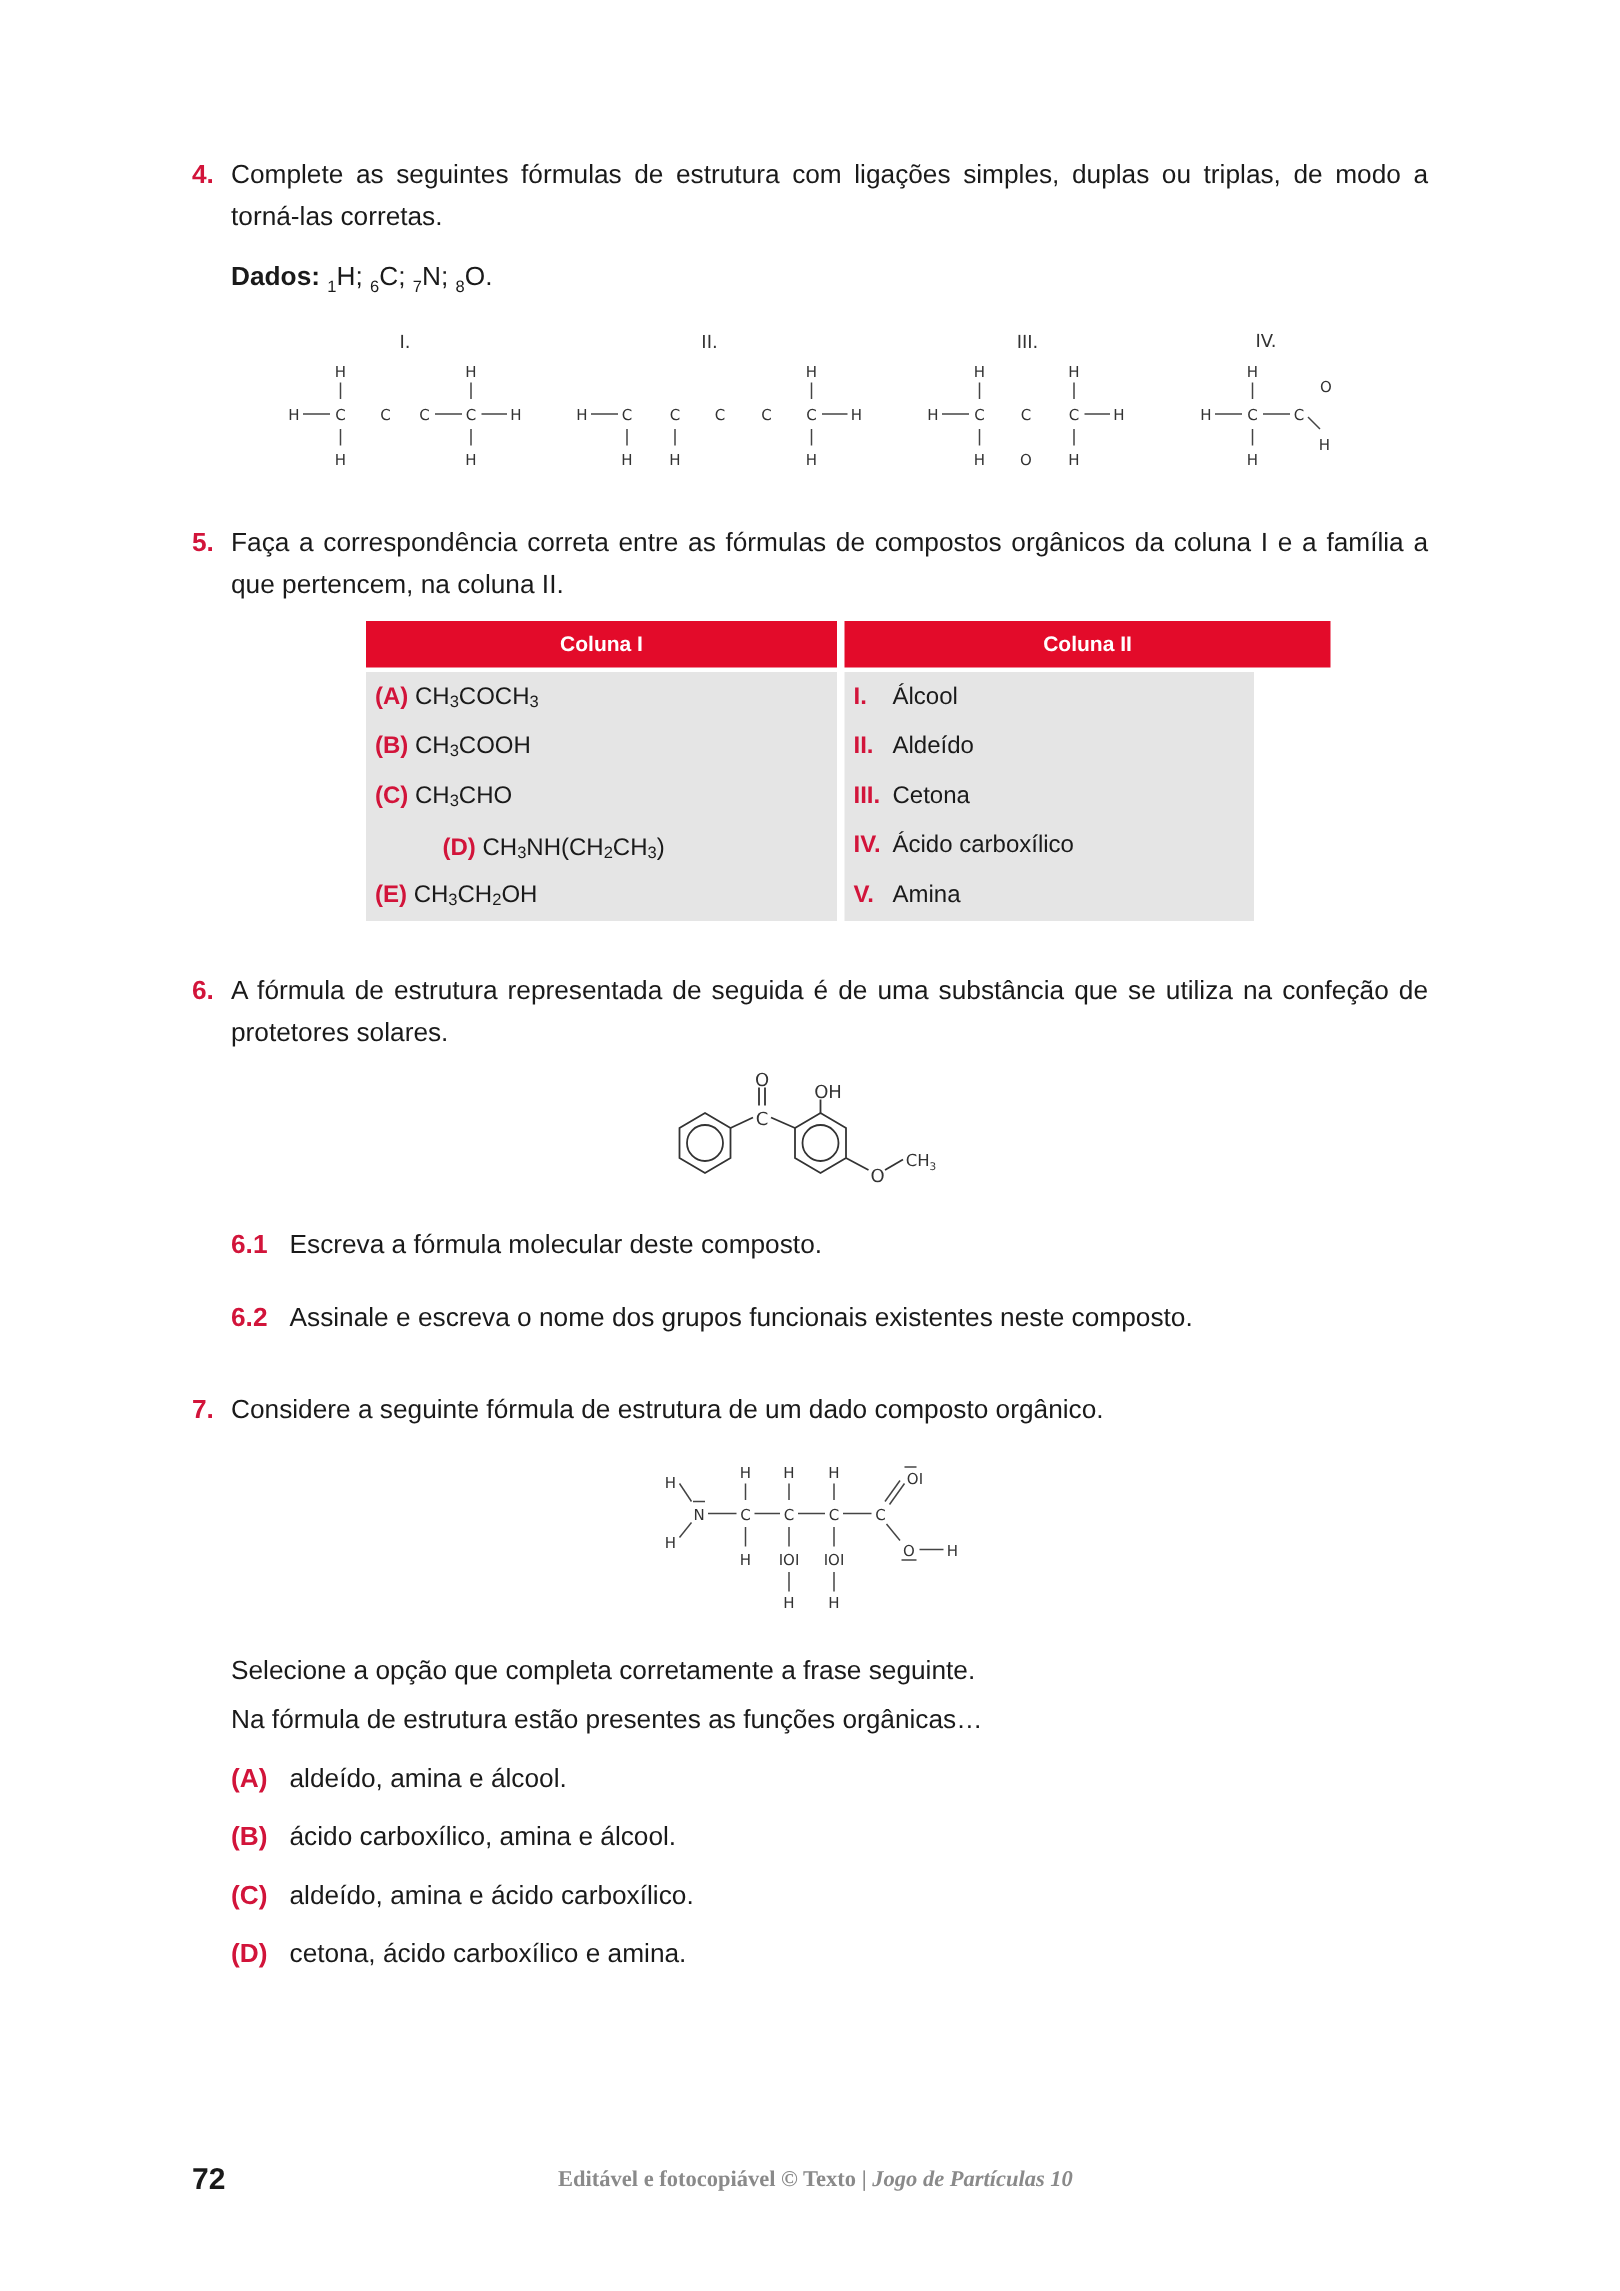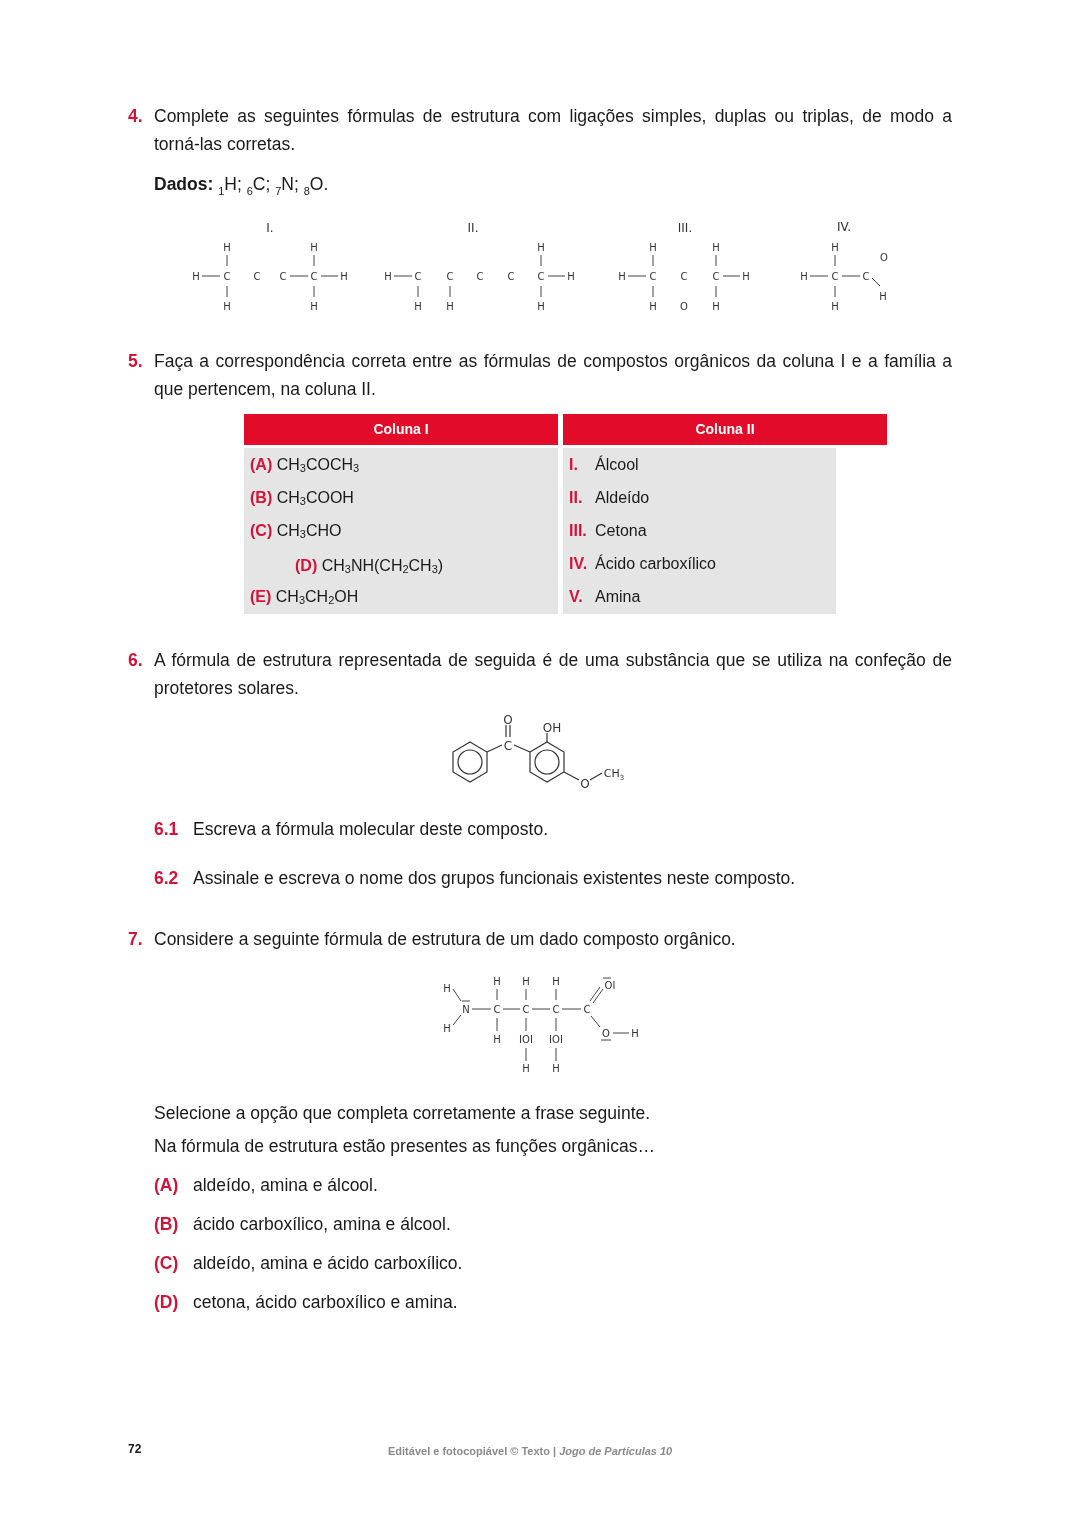--- a/index.html
+++ b/index.html
@@ -10,22 +10,22 @@
   .q { font-size:17.5px; line-height:28px; }
   .qnum { position:absolute; left:128px; }
   .qtext { position:absolute; left:154px; width:798px; text-align:justify; }
   svg text { font-family:"DejaVu Sans", sans-serif; fill:#333; }
   .tbl-head { position:absolute; background:#e30b2a; color:#fff; font-weight:bold;
               font-size:14px; text-align:center; line-height:31px; height:31px; }
   .tbl-body { position:absolute; background:#e5e5e5; }
   .row { position:absolute; left:6px; font-size:16px; line-height:20px; }
   .row .lab { color:#d2143a; font-weight:bold; }
   .sub { font-size:11px; vertical-align:-2px; }
-  .footer-num { position:absolute; left:128px; top:1442px; font-weight:bold; font-size:12px; }
-  .footer-txt { position:absolute; left:388px; top:1445px; font-size:11px; color:#8a8a8a; font-weight:bold; }
+  .footer-num { position:absolute; left:128px; top:1442px; font-weight:bold; font-size:20px; }
+  .footer-txt { position:absolute; left:372px; top:1445px; font-size:15px; color:#8a8a8a; font-weight:bold;font-family:Liberation Serif, serif; }
 </style>
 </head>
 <body>
 
 <div class="q">
   <span class="qnum red" style="top:102px;">4.</span>
   <div class="qtext" style="top:102px;">Complete as seguintes fórmulas de estrutura com ligações simples, duplas ou triplas, de modo a torná-las corretas.</div>
   <div class="abs" style="left:154px; top:170px;">
     <b>Dados:</b>
     <span id="dados"><span> <sub style="font-size:11px">1</sub>H;</span><span> <sub style="font-size:11px">6</sub>C;</span><span> <sub style="font-size:11px">7</sub>N;</span><span> <sub style="font-size:11px">8</sub>O.</span></span>

